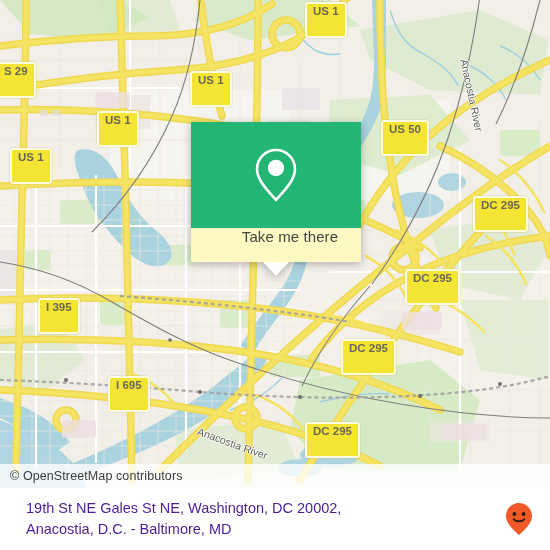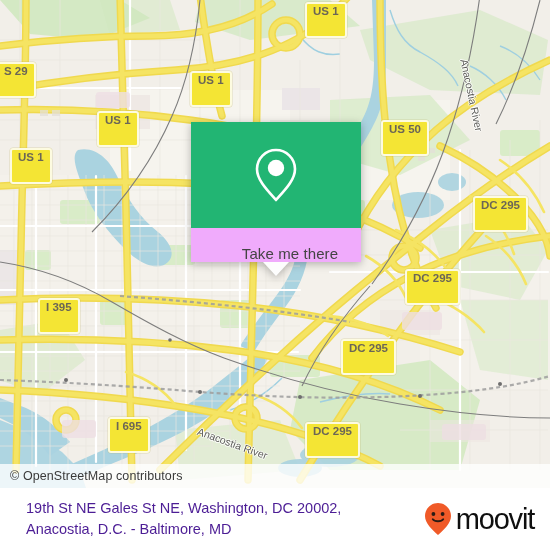--- a/index.html
+++ b/index.html
@@ -53,22 +53,22 @@
   #callout {
     position:absolute; left:191px; top:122px; width:170px;
     z-index:60;
     filter:drop-shadow(0 2px 4px rgba(0,0,0,.28));
   }
   #callout-top {
     height:106px; background:#22b573;
     display:flex; align-items:center; justify-content:center;
   }
   #callout-bottom {
-    height:34px; background:#f0abfc;
-    display:flex; align-items:flex-end; justify-content:center;padding-left:28px;
+    height:34px; background:#fef9c3;
+    display:flex; align-items:flex-start; justify-content:center;padding-left:28px;
   }
   #callout-label { font-size:15px; color:#444; letter-spacing:.1px; }
   #callout-tail {
     position:absolute; left:50%; top:140px; transform:translateX(-50%);
     width:0; height:0;
     border-left:13px solid transparent;
     border-right:13px solid transparent;
     border-top:14px solid #fdfdfd;
   }
 
@@ -374,21 +374,21 @@
         <div class="shield" style="left: 190px; top: 71px;">US 1</div>
         <div class="shield" style="left: 97px; top: 111px;">US 1</div>
         <div class="shield" style="left: -4px; top: 62px;">S 29</div>
         <div class="shield" style="left: 10px; top: 148px;">US 1</div>
         <div class="shield" style="left: 381px; top: 114px; margin-top: 6px;">US 50</div>
         <div class="shield" style="left: 473px; top: 196px;">DC 295</div>
         <div class="shield" style="left: 405px; top: 269px;">DC 295</div>
         <div class="shield" style="left: 341px; top: 339px;">DC 295</div>
         <div class="shield" style="left: 305px; top: 422px;">DC 295</div>
         <div class="shield" style="left: 38px; top: 298px;">I 395</div>
-        <div class="shield" style="left: 108px; top: 417px;">I 695</div>
+        <div class="shield" style="left: 108px; top: 376px;">I 695</div>
       </div>
 
     <div id="water-label-layer">
         <div class="water-label" style="left: 470px; top: 58px; transform: rotate(78deg); transform-origin: left top;">Anacostia River</div>
         <div class="water-label" style="left: 200px; top: 425px; transform: rotate(20deg); transform-origin: left top;">Anacostia River</div>
       </div>
 
     <div id="callout">
       <div id="callout-top">
         <svg width="46" height="58" viewBox="0 0 46 58">
@@ -412,17 +412,16 @@
       <div>19th St NE Gales St NE, Washington, DC 20002,</div>
       <div>Anacostia, D.C. - Baltimore, MD</div>
     </div>
     <div id="brand">
       <svg width="30" height="34" viewBox="0 0 30 34">
         <path d="M15 1 C7.8 1 2 6.8 2 14 C2 21.5 9 27.5 15 33 C21 27.5 28 21.5 28 14 C28 6.8 22.2 1 15 1 Z" fill="#f05a28"></path>
         <circle cx="10.4" cy="12" r="1.9" fill="#2b1b14"></circle>
         <circle cx="19.6" cy="12" r="1.9" fill="#2b1b14"></circle>
         <path d="M9.8 17.2 C11.6 19.9 18.4 19.9 20.2 17.2" fill="none" stroke="#2b1b14" stroke-width="1.9" stroke-linecap="round"></path>
       </svg>
-      <span id="brand-word">moovit</span>
     </div>
   </div>
 
 </div>
 
 </body></html>

